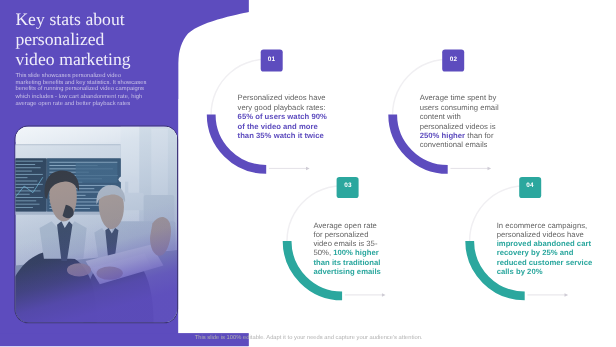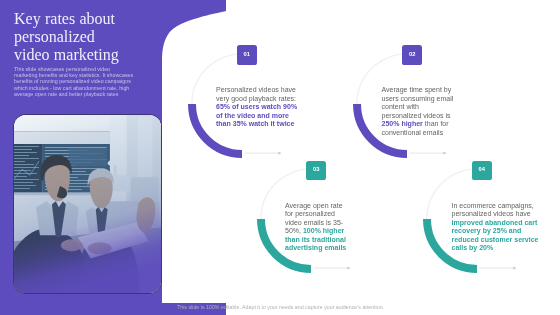--- a/index.html
+++ b/index.html
@@ -40,21 +40,21 @@
 <body>
 
 <div class="slide">
 
   <div class="purple-bg"></div>
   <div class="white-panel"></div>
   <svg class="purple-corner" width="90" height="90" viewBox="0 0 90 90" xmlns="http://www.w3.org/2000/svg">
     <path d="M0 0 L76 0 L76 11 C68 13 28 20 19 33 C13.5 41 12 49 12 62 L12 90 L0 90 Z" fill="#5d4cbe"></path>
   </svg>
 
-  <div class="title">Key rates about personalized video marketing</div>
+  <div class="title">Key stats about personalized video marketing</div>
   <div class="desc">This slide showcases personalized video marketing benefits and key statistics. It showcases benefits of running personalized video campaigns which includes - low cart abandonment rate, high average open rate and better playback rates</div>
 
   <div class="photo">
     <svg viewBox="0 0 148 178" xmlns="http://www.w3.org/2000/svg" preserveAspectRatio="none">
       <defs>
         <linearGradient id="ovl" x1="0.05" y1="0" x2="0.28" y2="1">
           <stop offset="0" stop-color="#5d4cbe" stop-opacity="0.00"></stop>
           <stop offset="0.56" stop-color="#5d4cbe" stop-opacity="0.00"></stop>
           <stop offset="0.68" stop-color="#5d4cbe" stop-opacity="0.10"></stop>
           <stop offset="0.80" stop-color="#5d4cbe" stop-opacity="0.42"></stop>

